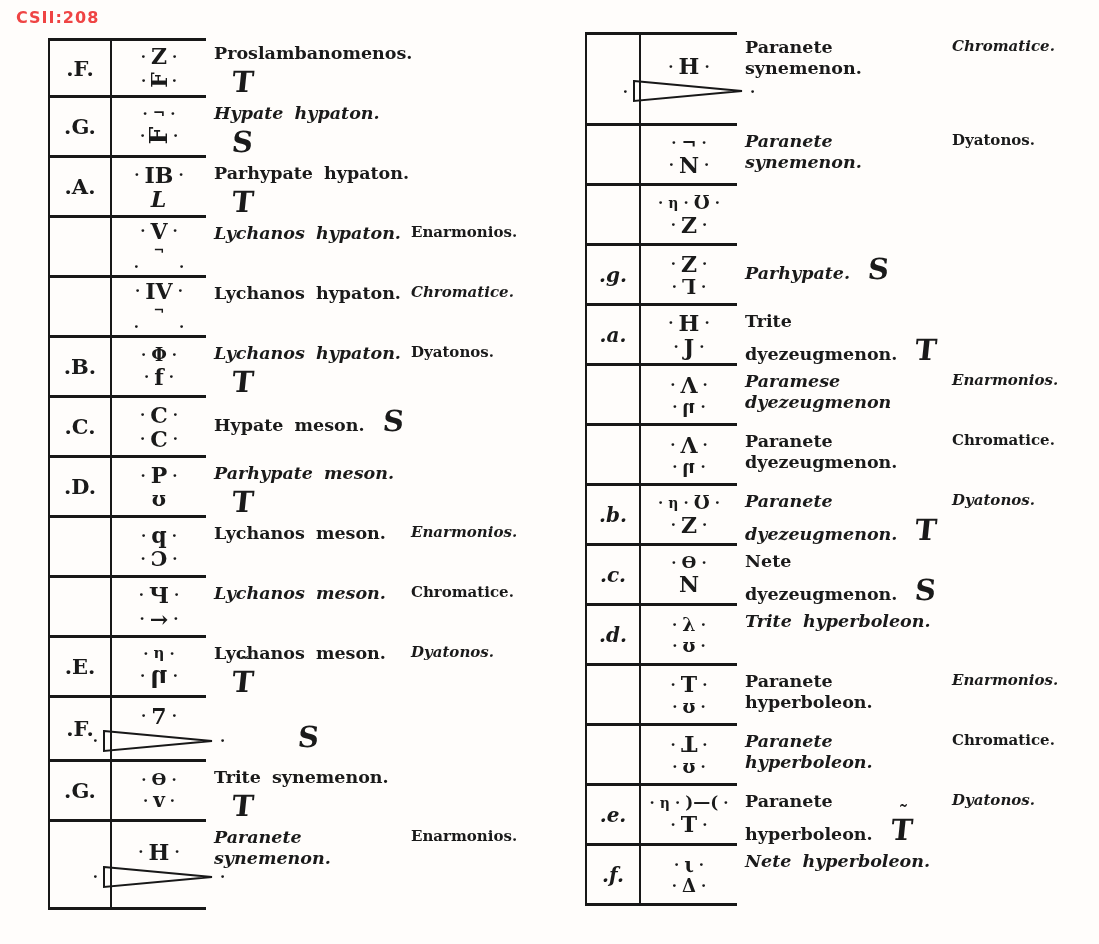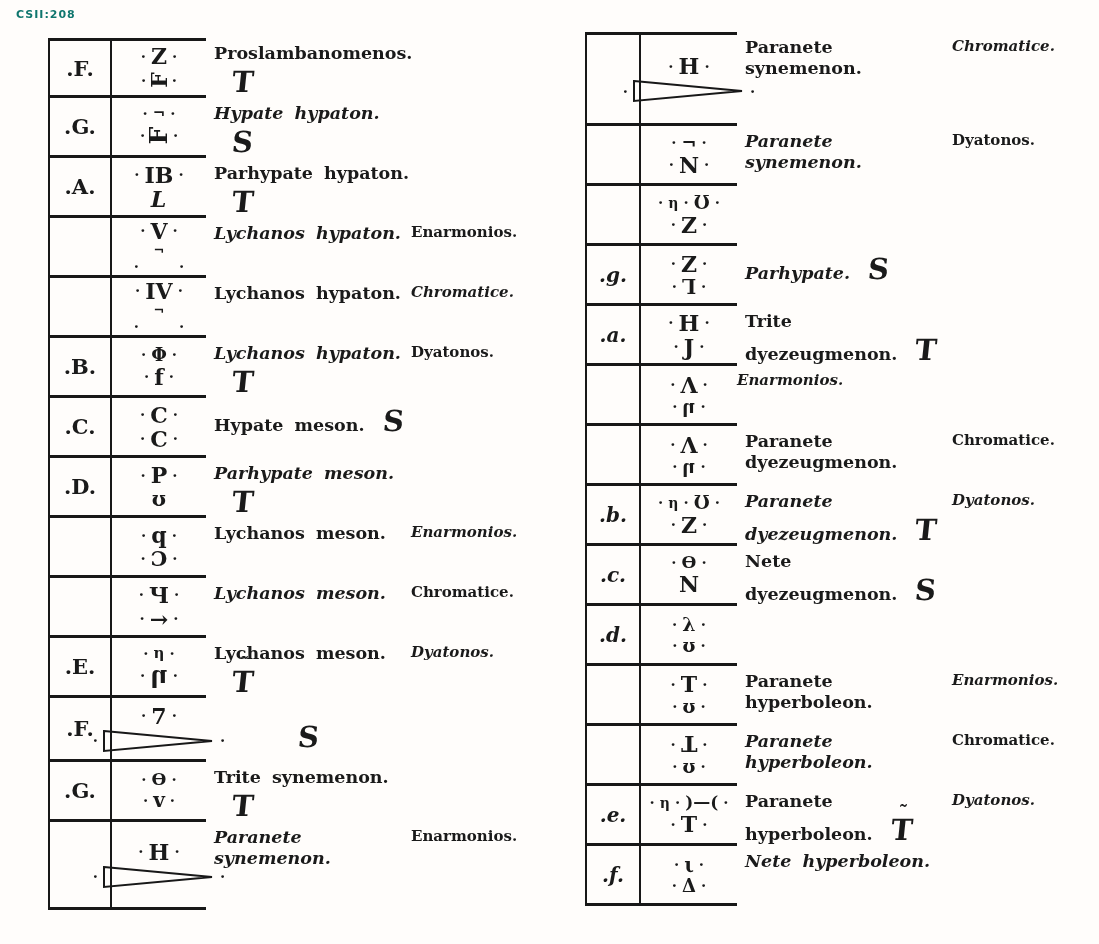--- a/index.html
+++ b/index.html
@@ -5,21 +5,21 @@
   html,body{margin:0;padding:0;}
   body{
     width:1099px;height:944px;position:relative;overflow:hidden;
     background:#ffffff;color:#1a1a1a;
     font-family:"DejaVu Serif","Liberation Serif",serif;
   }
   .page{position:absolute;inset:0;background:#fffdfb;}
   .page-label{
     position:absolute;left:16px;top:8px;
     font-family:"DejaVu Sans","Liberation Sans",sans-serif;
-    font-size:11px;letter-spacing:1px;font-weight:bold;color:#0f766e;
+    font-size:16px;letter-spacing:1px;font-weight:bold;color:#ef4444;
   }
   .ntable{position:absolute;}
   .nrow{display:grid;}
   .cell{box-sizing:border-box;}
   .c-letter{
     border-left:2px solid #181818;border-right:2px solid #181818;
     border-bottom:3px solid #181818;
     display:flex;align-items:center;justify-content:center;
     font-size:21px;font-weight:bold;
   }
@@ -414,20 +414,21 @@
             <span class="dot">.</span>
             <span class="sym">Λ</span>
             <span class="dot">.</span>
           </div>
           <div class="sym-line">
             <span class="dot">.</span>
             <span class="sym" style="font-size: 18px; transform: scaleX(-1);">η</span>
             <span class="dot">.</span>
           </div>
         </div>
+        <div class="cell c-name"><span class="it">Paramese dyezeugmenon</span></div>
         <div class="cell c-genus"><span class="it">Enarmonios.</span></div>
       </div>
       <div class="nrow" style="grid-template-columns: 56px 96px 215px 132px;">
         <div class="cell c-letter" style="min-height: 60px;"></div>
         <div class="cell c-symbol">
           <div class="sym-line">
             <span class="dot">.</span>
             <span class="sym">Λ</span>
             <span class="dot">.</span>
           </div>
@@ -487,20 +488,21 @@
             <span class="dot">.</span>
             <span class="sym" style="font-size: 19px;">λ</span>
             <span class="dot">.</span>
           </div>
           <div class="sym-line">
             <span class="dot">.</span>
             <span class="sym" style="font-size: 19px;">ʊ</span>
             <span class="dot">.</span>
           </div>
         </div>
+        <div class="cell c-name"><span class="it">Trite hyperboleon.</span></div>
         <div class="cell c-genus"></div>
       </div>
       <div class="nrow" style="grid-template-columns: 56px 96px 215px 132px;">
         <div class="cell c-letter" style="min-height: 60px;"></div>
         <div class="cell c-symbol">
           <div class="sym-line">
             <span class="dot">.</span>
             <span class="sym">T</span>
             <span class="dot">.</span>
           </div>

